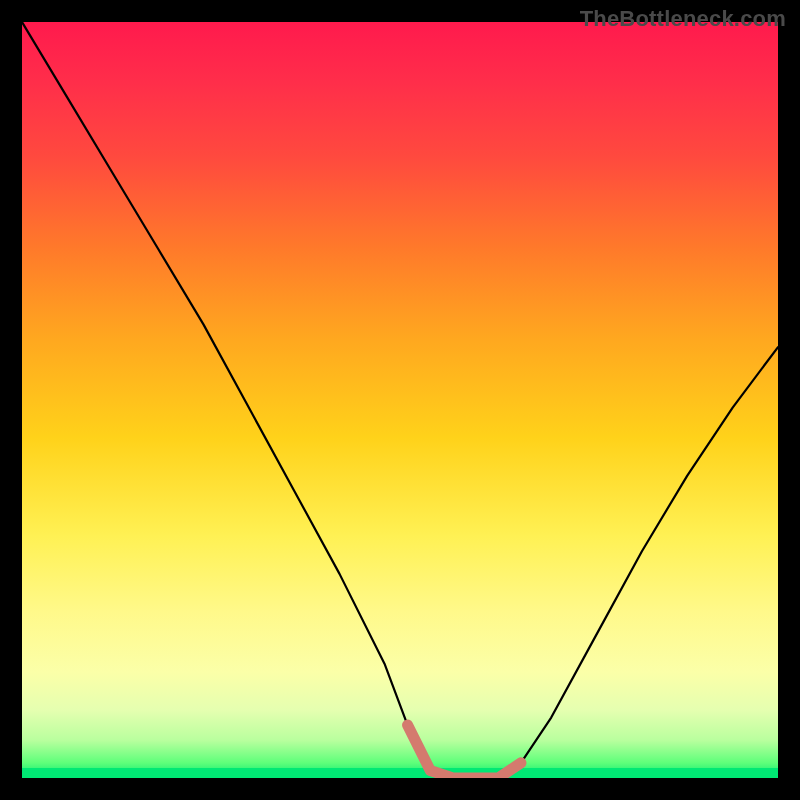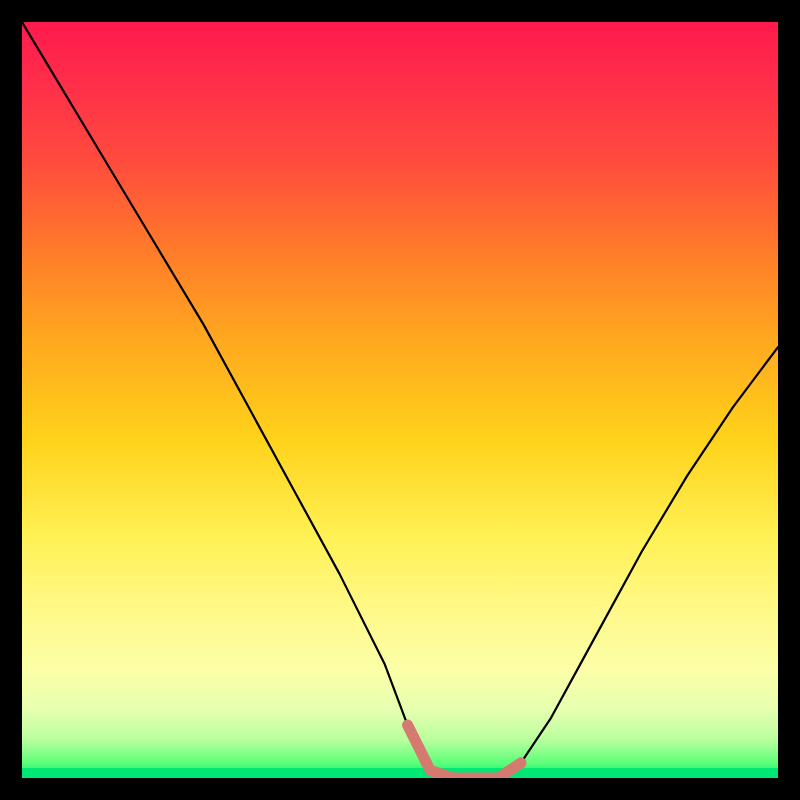--- a/index.html
+++ b/index.html
@@ -69,20 +69,21 @@
     bottom: 0;
     height: 10px;
     background: #00e874;
     z-index: 5;
   }
 </style>
 </head>
 <body>
 
 <div class="frame">
+  <div class="watermark">TheBottleneck.com</div>
 
   <div class="plot">
     <div class="gradient"></div>
     <div class="green-strip"></div>
     <svg class="curve" viewBox="0 0 756 756" preserveAspectRatio="none">
       <path fill="none" stroke="#000000" stroke-width="2.2" stroke-linecap="round" stroke-linejoin="round" d="M0.00 0.00 L45.36 75.60 L90.72 151.20 L136.08 226.80 L181.44 302.40 L226.80 385.56 L272.16 468.72 L317.52 551.88 L362.88 642.60 L385.56 703.08 L408.24 748.44 L430.92 756.00 L453.60 756.00 L476.28 756.00 L498.96 740.88 L529.20 695.52 L574.56 612.36 L619.92 529.20 L665.28 453.60 L710.64 385.56 L756.00 325.08"></path>
       <path fill="none" stroke="#d47a6e" stroke-width="11" stroke-linecap="round" stroke-linejoin="round" d="M385.56 703.08 L408.24 748.44 L430.92 756.00 L453.60 756.00 L476.28 756.00 L498.96 740.88"></path>
     </svg>
   </div>
 </div>

